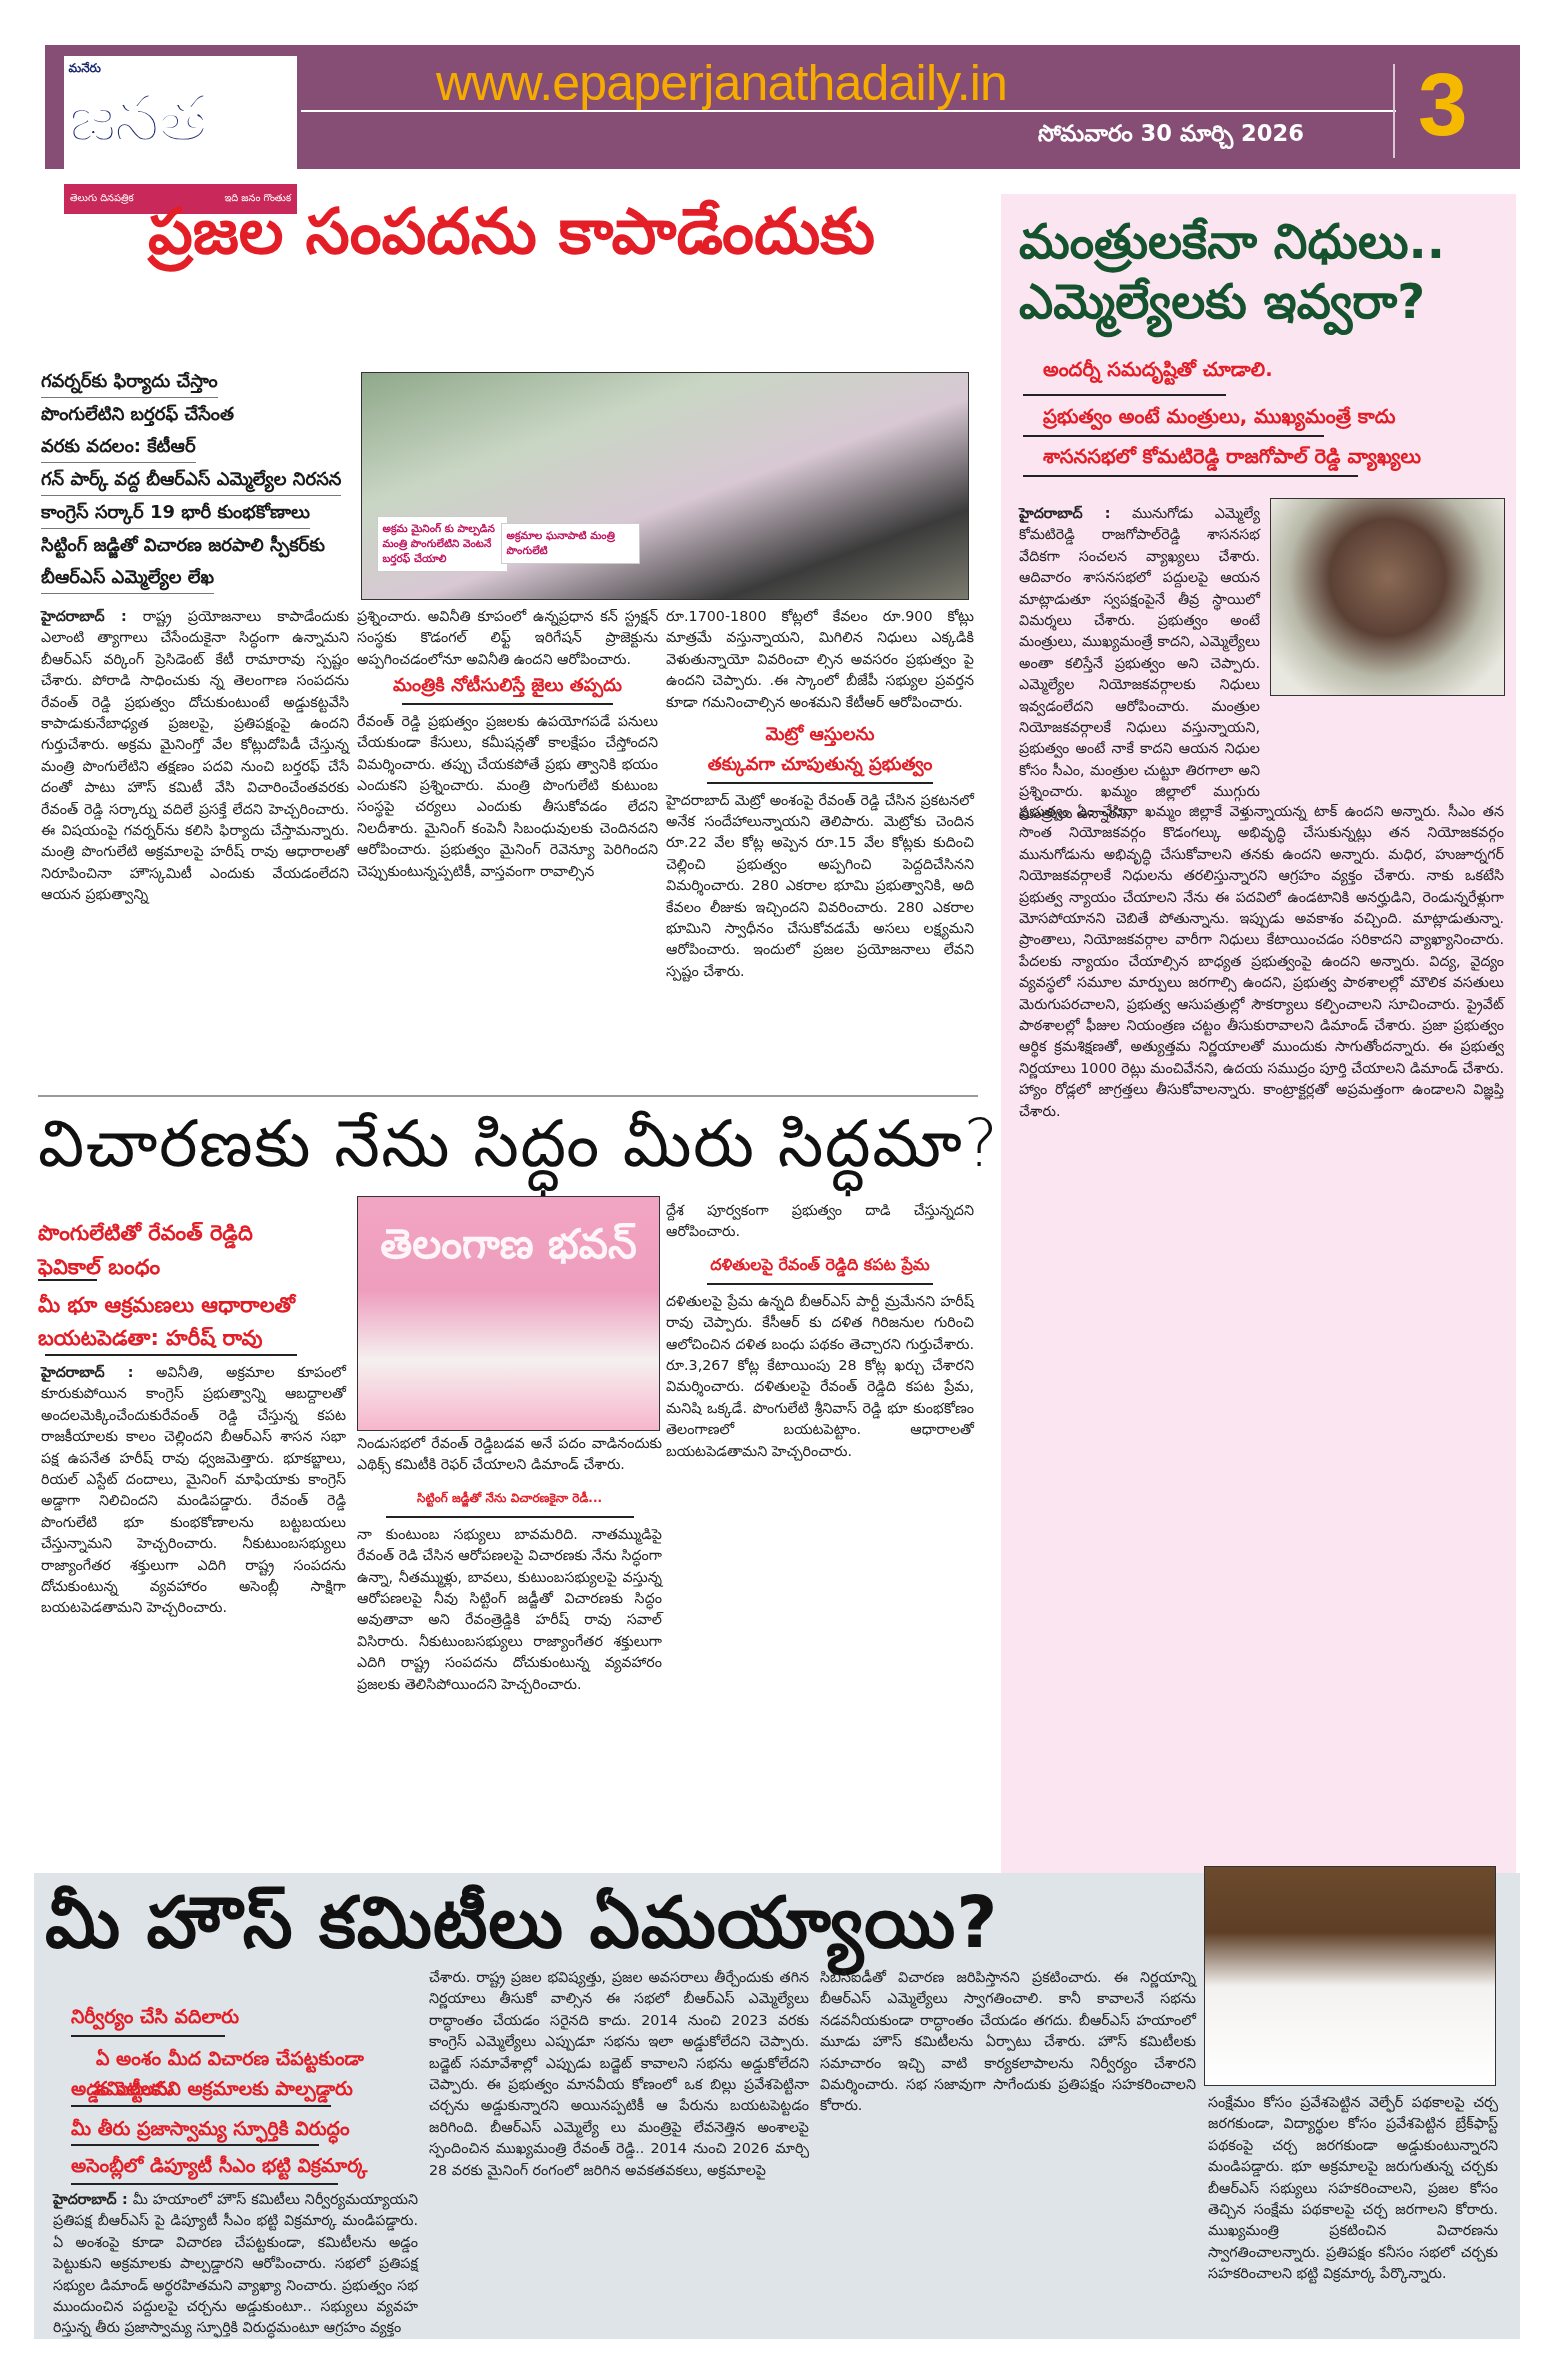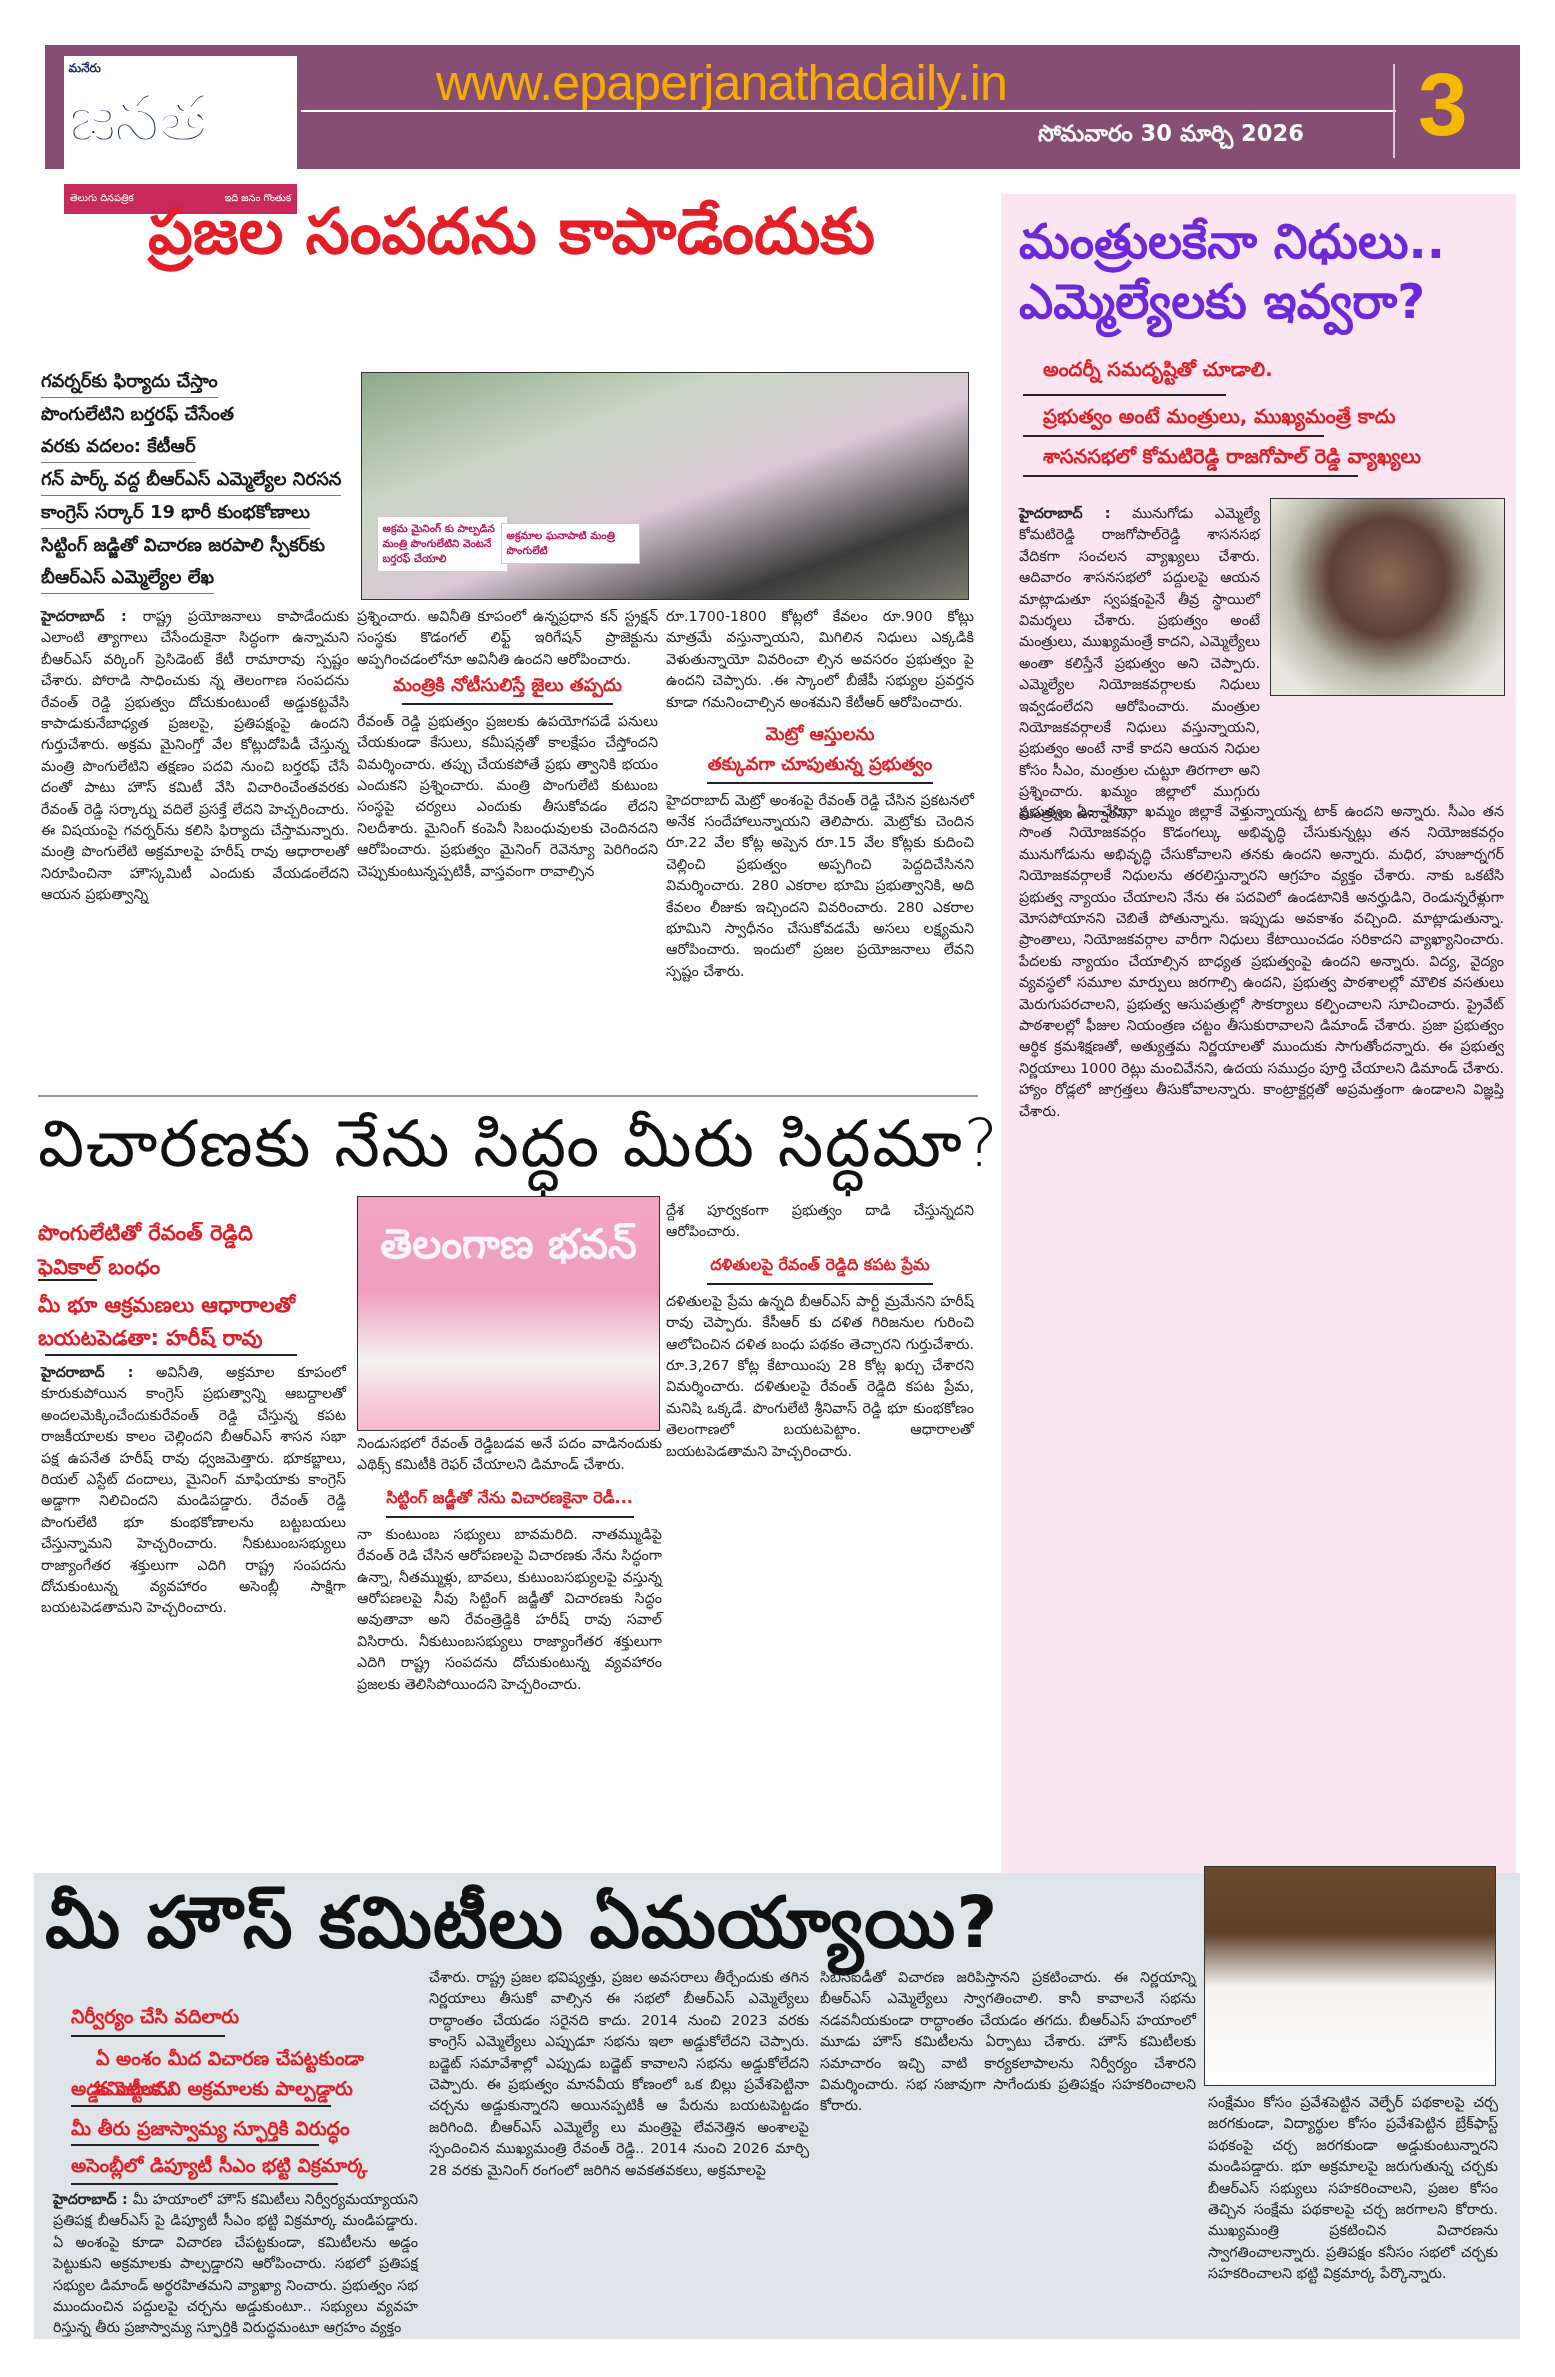--- a/index.html
+++ b/index.html
@@ -31,21 +31,21 @@
   .kicker-block { display: block; }
   .photo { background: linear-gradient(160deg, #8fa88a 0%, #c9d6c4 30%, #d8c8d4 55%, #3b3b3b 80%, #7b7b6f 100%); border: 0.8px solid #333; }
   .photo .caption-sign { position: absolute; background: #fff; border: 0.8px solid #ccc; font-size: 10.5px; color: #c0145e; padding: 4.5px; font-weight: bold; }
   .body-text { font-size: 14.3px; line-height: 21.4px; text-align: justify; color: #222; }
   .body-text b { font-weight: bold; }
   .sub-red { color: #e41e26; font-weight: bold; font-size: 18px; text-align: center; line-height: 30px; }
   .sub-rule { height: 1.5px; background: #222; margin: 3px auto 6px auto; }
 
   
   .pink { left: 1001px; top: 194px; width: 515px; height: 1791px; background: #fbe5f1; }
-  .pink-head { left: 1019px; top: 211px; width: 489px; font-size: 48px; line-height: 60px; font-weight: bold; color: #6d28d9; }
+  .pink-head { left: 1019px; top: 211px; width: 489px; font-size: 48px; line-height: 60px; font-weight: bold; color: #14532d; }
   .pink-kick { left: 1023px; width: 482px; font-size: 19.6px; font-weight: bold; color: #e41e26; line-height: 36px; margin-left: 20px; }
   .pink-rule { left: 1023px; height: 1.5px; background: #222; }
   .portrait { background: radial-gradient(ellipse at 50% 40%, #8a6a55 0%, #5b4035 35%, #b8b8a8 60%, #e8e8e0 85%); border: 1.5px solid #333; }
 
   
   .second-head { left: 38px; top: 1106px; width: 963px; font-size: 65px; font-weight: 300; color: #111; letter-spacing: 1.5px; }
   .second-kick { left: 38px; width: 316px; font-size: 21px; font-weight: bold; color: #e41e26; line-height: 36px; }
   .harish-photo { background: linear-gradient(180deg, #f2a5c3 0%, #ee9dbd 40%, #f5f0f0 70%, #f7b6cc 100%); border: 0.8px solid #333; }
   .harish-photo .bg-word { position: absolute; top: 22.6px; left: 0; width: 100%; text-align: center; font-size: 41px; color: #fff; font-weight: bold; opacity: .9; }
 
@@ -150,21 +150,21 @@
   <b>హైదరాబాద్ :</b>
   <span>అవినీతి, అక్రమాల కూపంలో కూరుకుపోయిన కాంగ్రెస్ ప్రభుత్వాన్ని ఆబద్దాలతో అందలమెక్కించేందుకురేవంత్ రెడ్డి చేస్తున్న కపట రాజకీయాలకు కాలం చెల్లిందని బీఆర్ఎస్ శాసన సభా పక్ష ఉపనేత హరీష్ రావు ధ్వజమెత్తారు. భూకబ్జాలు, రియల్ ఎస్టేట్ దందాలు, మైనింగ్ మాఫియాకు కాంగ్రెస్ అడ్డాగా నిలిచిందని మండిపడ్డారు. రేవంత్ రెడ్డి పొంగులేటి భూ కుంభకోణాలను బట్టబయలు చేస్తున్నామని హెచ్చరించారు. నీకుటుంబసభ్యులు రాజ్యాంగేతర శక్తులుగా ఎదిగి రాష్ట్ర సంపదను దోచుకుంటున్న వ్యవహారం అసెంబ్లీ సాక్షిగా బయటపెడతామని హెచ్చరించారు.</span>
 </div>
 
 <div class="abs harish-photo" style="left:357px; top:1196px; width:301px; height:233px;">
   <div class="bg-word">తెలంగాణ భవన్</div>
 </div>
 
 <div class="abs" style="left:357px; top:1433px; width:305px;">
   <div class="body-text">నిండుసభలో రేవంత్ రెడ్డిబడవ అనే పదం వాడినందుకు ఎథిక్స్ కమిటీకి రెఫర్ చేయాలని డిమాండ్ చేశారు.</div>
-  <div class="sub-red" style="font-size:16px; margin-top:7.5px">సిట్టింగ్ జడ్జీతో నేను విచారణకైనా రెడీ...</div>
+  <div class="sub-red" style="font-size:12px; margin-top:7.5px">సిట్టింగ్ జడ్జీతో నేను విచారణకైనా రెడీ...</div>
   <div class="sub-rule" style="width:248px"></div>
   <div class="body-text">నా కుంటుంబ సభ్యులు బావమరిది. నాతమ్ముడిపై రేవంత్ రెడి చేసిన ఆరోపణలపై విచారణకు నేను సిద్ధంగా ఉన్నా, నీతమ్ముళ్లు, బావలు, కుటుంబసభ్యులపై వస్తున్న ఆరోపణలపై నీవు సిట్టింగ్ జడ్జీతో విచారణకు సిద్ధం అవుతావా అని రేవంత్రెడ్డికి హరీష్ రావు సవాల్ విసిరారు. నీకుటుంబసభ్యులు రాజ్యాంగేతర శక్తులుగా ఎదిగి రాష్ట్ర సంపదను దోచుకుంటున్న వ్యవహారం ప్రజలకు తెలిసిపోయిందని హెచ్చరించారు.</div>
 </div>
 
 <div class="abs" style="left:666px; top:1200px; width:308px;">
   <div class="body-text">ద్దేశ పూర్వకంగా ప్రభుత్వం దాడి చేస్తున్నదని ఆరోపించారు.</div>
   <div class="sub-red" style="font-size:16px; margin-top:7.5px">దళితులపై రేవంత్ రెడ్డిది కపట ప్రేమ</div>
   <div class="sub-rule" style="width:226px"></div>
   <div class="body-text">దళితులపై ప్రేమ ఉన్నది బీఆర్ఎస్ పార్టీ మ్రమేనని హరీష్ రావు చెప్పారు. కేసీఆర్ కు దళిత గిరిజనుల గురించి ఆలోచించిన దళిత బంధు పథకం తెచ్చారని గుర్తుచేశారు. రూ.3,267 కోట్ల కేటాయింపు 28 కోట్ల ఖర్చు చేశారని విమర్శించారు. దళితులపై రేవంత్ రెడ్డిది కపట ప్రేమ, మనిషి ఒక్కడే. పొంగులేటి శ్రీనివాస్ రెడ్డి భూ కుంభకోణం తెలంగాణలో బయటపెట్టాం. ఆధారాలతో బయటపెడతామని హెచ్చరించారు.</div>
 </div>

